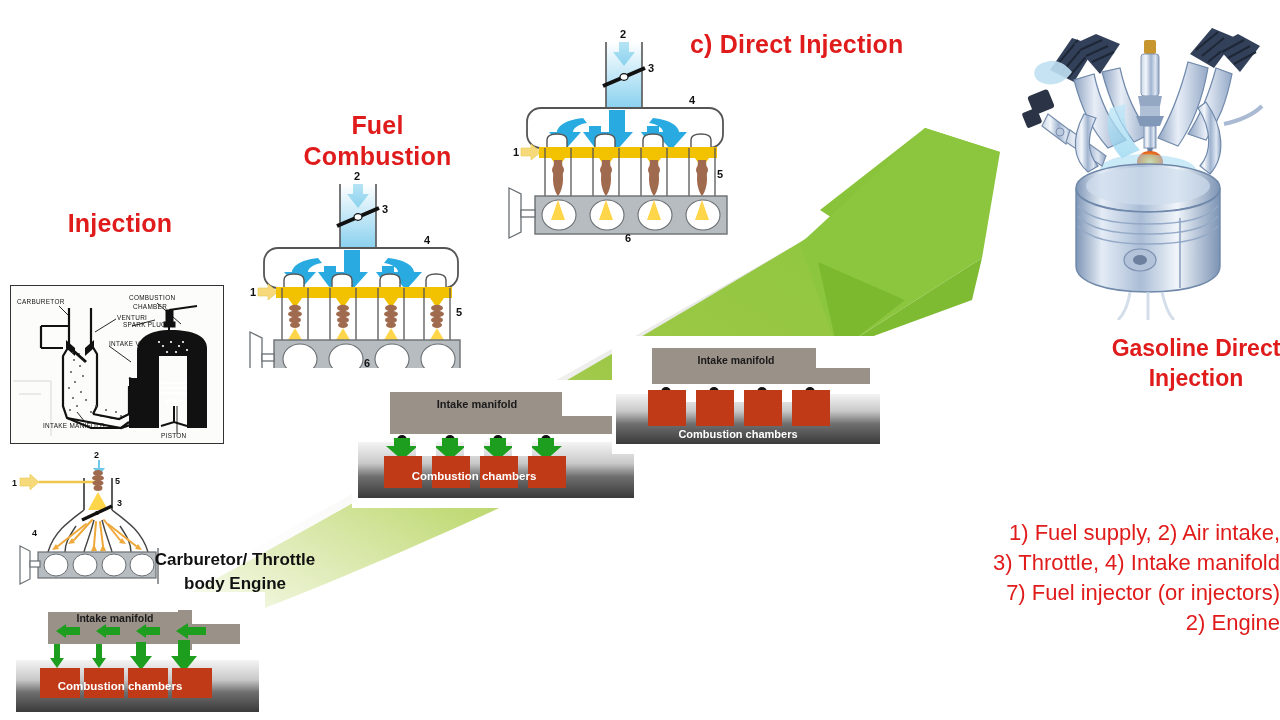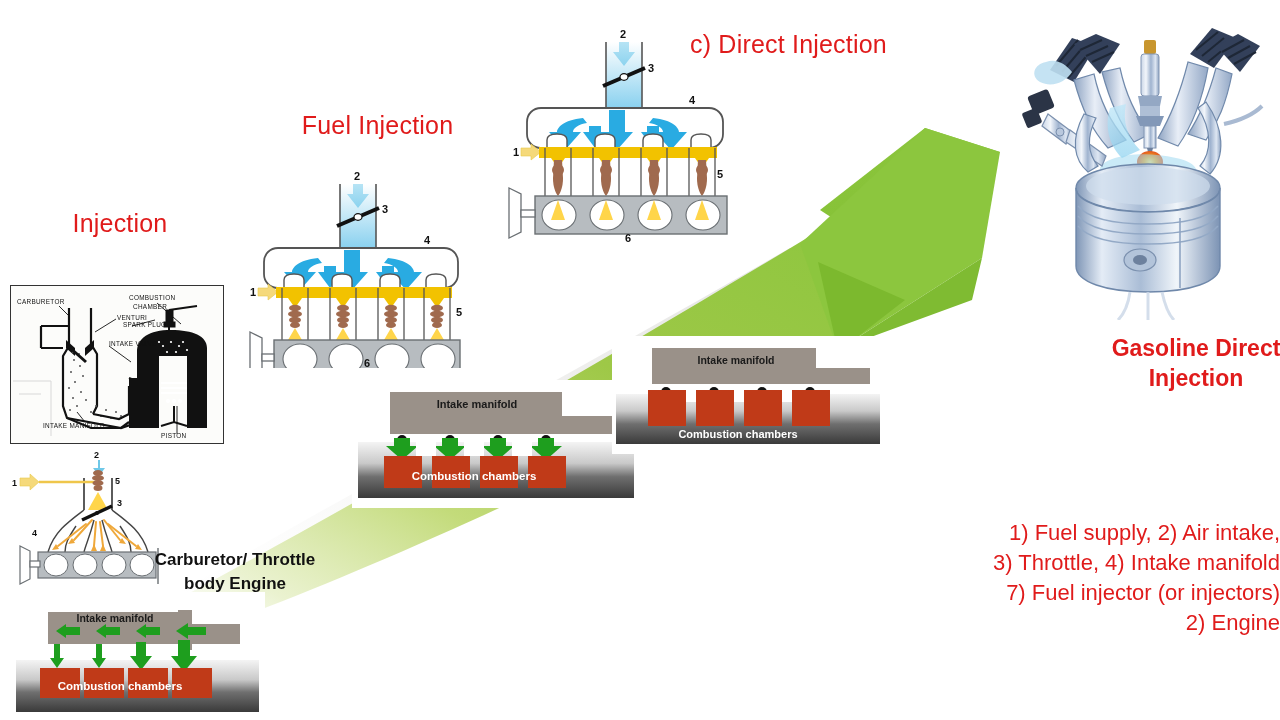--- a/index.html
+++ b/index.html
@@ -5,21 +5,21 @@
   html,body{margin:0;padding:0;}
   body{
     width:1280px;height:720px;background:#ffffff;overflow:hidden;
     font-family:"Liberation Sans", sans-serif;position:relative;
   }
   .stage{position:absolute;left:0;top:0;width:1280px;height:720px;overflow:hidden;}
   .abs{position:absolute;}
 
   
   .red-title{
-    color:#E01B1B;font-weight:normal;font-size:25px;line-height:31px;
+    color:#E01B1B;font-weight:bold;font-size:25px;line-height:31px;
     text-align:center;letter-spacing:.2px;
   }
   .gdi-title{
     color:#E01B1B;font-weight:bold;font-size:23px;line-height:30px;text-align:center;
   }
   .legend{
     color:#E01B1B;font-size:22px;line-height:30px;text-align:right;font-weight:normal;
   }
   .black-cap{
     color:#111;font-weight:bold;font-size:17px;line-height:24px;text-align:center;
@@ -311,21 +311,21 @@
         <rect x="30" y="76" width="40" height="30"></rect>
         <rect x="74" y="76" width="40" height="30"></rect>
         <rect x="118" y="76" width="40" height="30"></rect>
         <rect x="162" y="76" width="40" height="30"></rect>
       </g>
       <text x="110" y="98" font-size="11.5" font-weight="bold" fill="#ffffff" text-anchor="middle">Combustion chambers</text>
     </svg>
   </div>
 
   <div class="abs red-title" style="left:285px;top:110px;width:185px;">
-    <div>Fuel Injection</div>
+    <div>Fuel Combustion</div>
   </div>
 
   <div class="abs" style="left:248px;top:168px;width:235px;height:200px;">
     <svg width="235" height="200" viewBox="0 0 235 200">
       <defs>
         <linearGradient id="mpThrottle" x1="0" y1="0" x2="0" y2="1">
           <stop offset="0%" stop-color="#ffffff"></stop>
           <stop offset="100%" stop-color="#29ABE2"></stop>
         </linearGradient>
       </defs>

